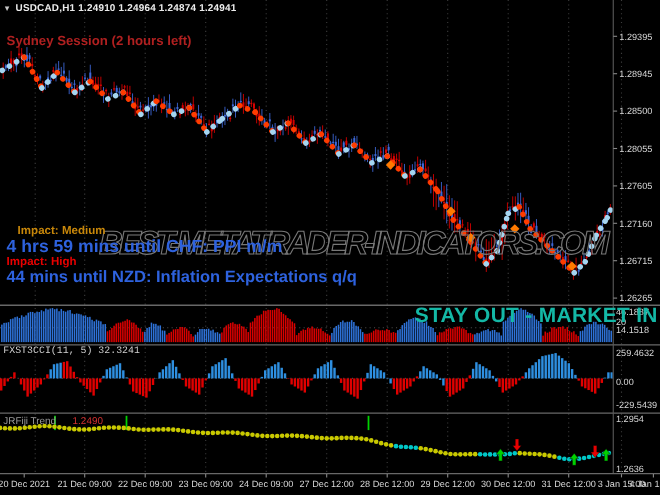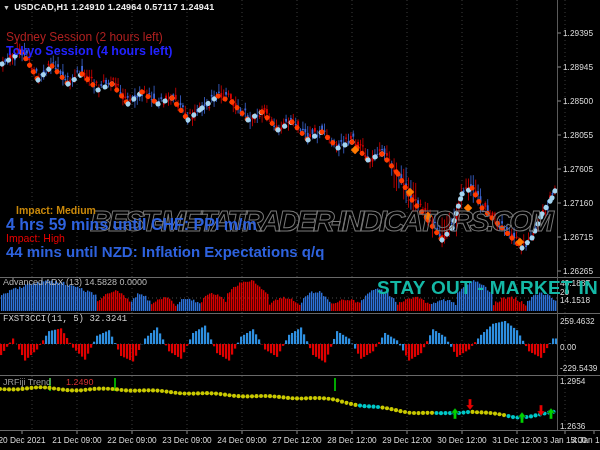--- a/index.html
+++ b/index.html
@@ -2,25 +2,25 @@
 <html><head>
 <meta charset="utf-8">
 <style>
   html,body{margin:0;padding:0;background:#222;}
   .stage{position:relative;width:600px;height:450px;background:#000;overflow:hidden;
          font-family:"Liberation Sans",sans-serif;}
   svg{position:absolute;left:0;top:0;}
   .ov{position:absolute;white-space:nowrap;pointer-events:none;line-height:1.1;}
   .symbol-line{left:3px;top:3px;color:#ECECEC;font-size:9px;font-weight:bold;letter-spacing:.2px;}
   .symbol-line .tri{color:#C8C8C8;font-size:7px;margin-right:4px;}
-  .sydney{left:6px;top:31px;color:#B02020;font-size:12px;font-weight:normal;}
+  .sydney{left:6px;top:31px;color:#B02020;font-size:12px;font-weight:bold;}
   .tokyo{left:6px;top:45px;color:#2222FF;font-size:12.5px;font-weight:bold;}
   .impact-med{left:16px;top:205px;color:#C8870A;font-size:10.5px;font-weight:bold;}
   .event1{left:6px;top:216px;color:#2E62DE;font-size:16px;font-weight:bold;}
-  .impact-high{left:6px;top:233px;color:#EA0000;font-size:10.5px;font-weight:normal;}
+  .impact-high{left:6px;top:233px;color:#EA0000;font-size:10.5px;font-weight:bold;}
   .event2{left:6px;top:244px;color:#2E62DE;font-size:15px;font-weight:bold;}
   .stayout{left:377px;top:278px;color:#14b8a6;font-size:19px;font-weight:bold;letter-spacing:.3px;}
   .ptitle{color:#B8B8B8;font-size:9px;}
   .t-adx{left:3px;top:278px;}
   .t-cci{left:3px;top:315px;color:#CFCFCF;font-family:Liberation Mono, monospace;}
   .t-trend{left:3px;top:378px;color:#9A9A9A;}
   .t-trend .red{color:#D23030;margin-left:15px;}
 </style>
 </head>
 <body>
@@ -1232,31 +1232,29 @@
         <line x1="517" y1="431" x2="517" y2="434" stroke="#888"></line>
         <text x="517" y="443" fill="#D8D8D8" font-size="8.3" text-anchor="middle" font-family="&quot;Liberation Sans&quot;,sans-serif">31 Dec 12:00</text>
         <line x1="565" y1="431" x2="565" y2="434" stroke="#888"></line>
         <text x="565" y="443" fill="#D8D8D8" font-size="8.3" text-anchor="middle" font-family="&quot;Liberation Sans&quot;,sans-serif">3 Jan 15:00</text>
         <line x1="594" y1="431" x2="594" y2="434" stroke="#888"></line>
         <text x="594" y="443" fill="#D8D8D8" font-size="8.3" text-anchor="middle" font-family="&quot;Liberation Sans&quot;,sans-serif">4 Jan 15:00</text>
       </g>
     </svg>
 
   <div class="ov symbol-line">
-    <span class="tri">▼</span><span>USDCAD,H1  1.24910 1.24964 0.57117 1.24941</span>
+    <span class="tri">▼</span><span>USDCAD,H1  1.24910 1.24964 1.24874 1.24941</span>
   </div>
 
   <div class="ov sydney">Sydney Session (2 hours left)</div>
-  <div class="ov tokyo">Tokyo Session (4 hours left)</div>
 
   <div class="ov impact-med">Impact: Medium</div>
   <div class="ov event1">4 hrs 59 mins until CHF: PPI m/m</div>
   <div class="ov impact-high">Impact: High</div>
   <div class="ov event2">44 mins until NZD: Inflation Expectations q/q</div>
 
   <div class="ov stayout">STAY OUT - MARKET IN RANGE</div>
 
-  <div class="ov ptitle t-adx">Advanced ADX (13) 14.5828 0.0000</div>
   <div class="ov ptitle t-cci">FXST3CCI(11, 5) 32.3241</div>
   <div class="ov ptitle t-trend">
     <span>JRFiji Trend</span><span class="red">1.2490</span>
   </div>
 </div>
 
 </body></html>

